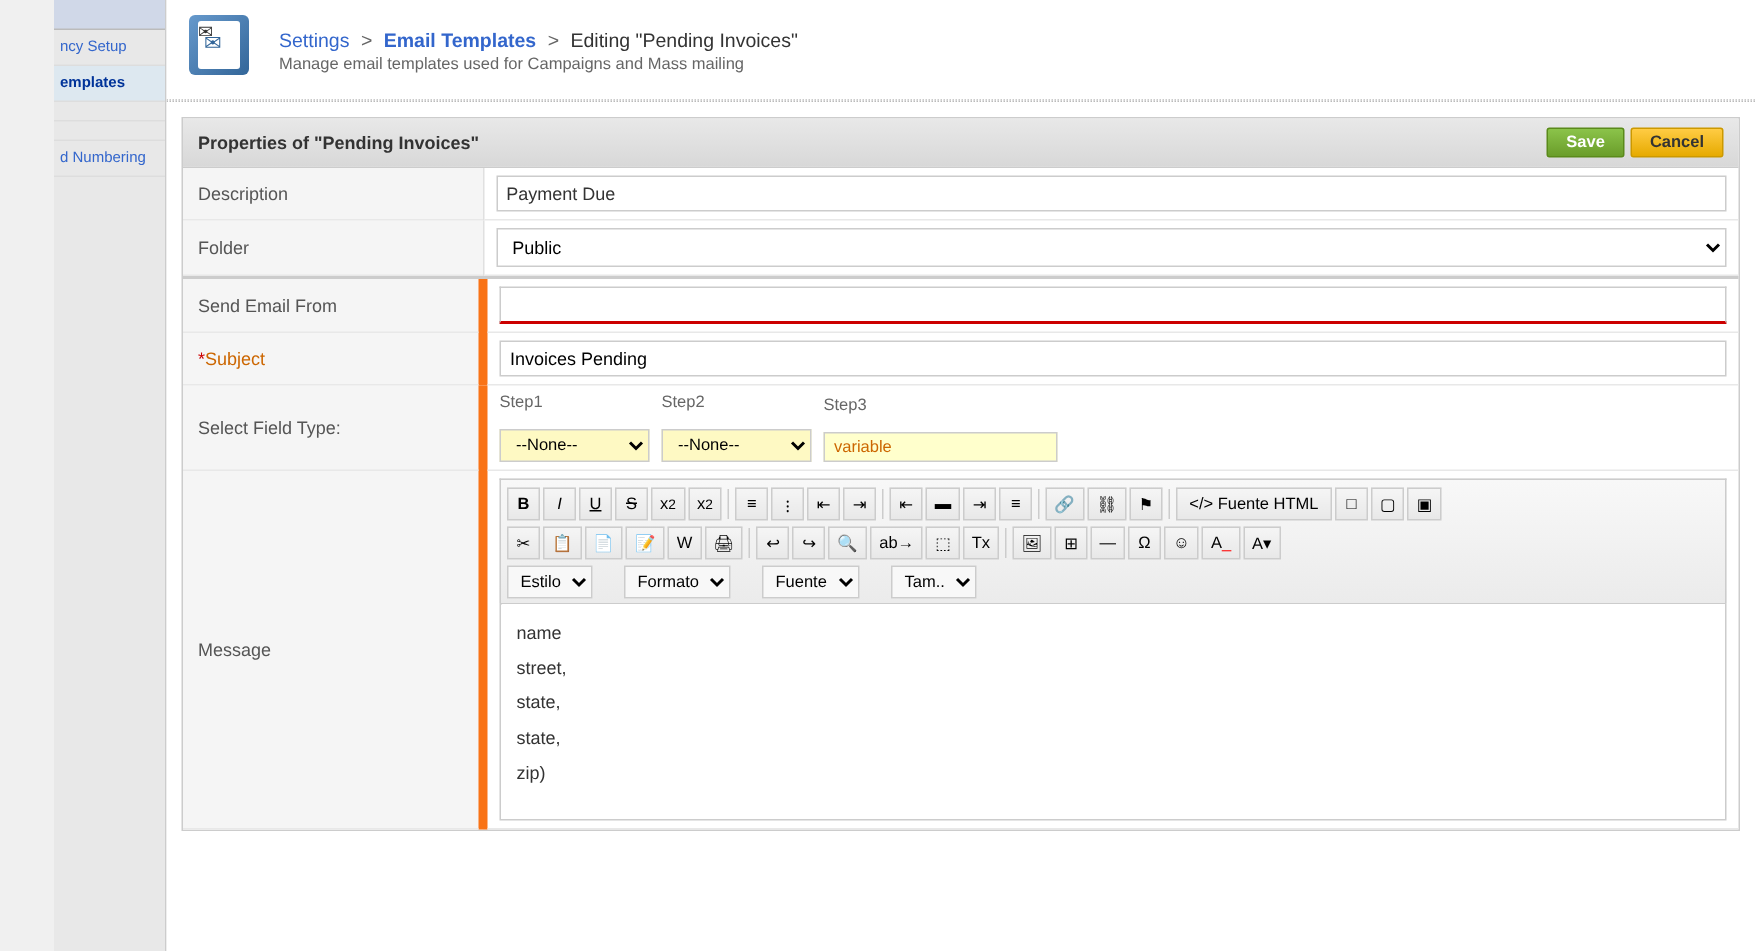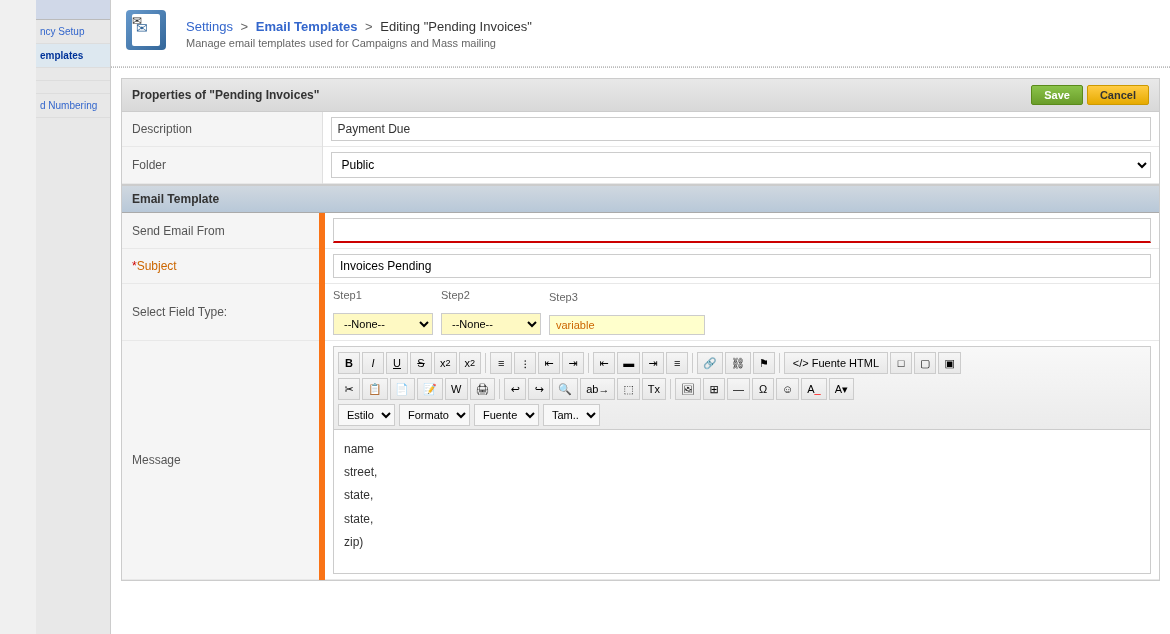--- a/index.html
+++ b/index.html
@@ -70,21 +70,21 @@
     
     .editor-body { border: 1px solid #ccc; background: #fff; min-height: 140px; padding: 10px; font-size: 12px; color: #333; position: relative; overflow-y: scroll; max-height: 145px; }
     .editor-body-content { line-height: 1.6; }
     .editor-body-content p { margin-bottom: 4px; }
     
     .fuente-html-btn { background: linear-gradient(to bottom, #f5f5f5, #e8e8e8); border: 1px solid #ccc; padding: 2px 8px; cursor: pointer; font-size: 11px; height: 22px; display: inline-flex; align-items: center; gap: 3px; }
     .sidebar-top { height: 20px; background: #d0d8e8; border-bottom: 1px solid #bbb; }
     .sidebar-link { padding: 6px 4px; font-size: 10px; color: #3366cc; cursor: pointer; border-bottom: 1px solid #ddd; overflow: hidden; }
     .sidebar-link-active { background: #dde8f0; color: #003399; font-weight: bold; }
     
-    .dropdown-group { display: flex; gap: 4px; margin-top: 2px; }
+    .dropdown-group { display: flex; gap: 21px; margin-top: 2px; }
     .dropdown-select { border: 1px solid #ccc; padding: 2px 4px; font-size: 11px; background: #f8f8f8; height: 22px; cursor: pointer; }
   </style>
 </head>
 <body>
 
 <div class="outer-wrapper">
 
   <div class="sidebar">
     <div class="sidebar-top"></div>
     <div class="sidebar-link">ncy Setup</div>
@@ -141,23 +141,20 @@
               <option>Public</option>
               <option>Private</option>
               <option>Shared</option>
             </select>
           </td>
         </tr>
       </tbody>
         </table>
 
       <div class="email-template-section">
-        <div class="email-template-header">
-          <span class="email-template-title">Email Template</span>
-        </div>
 
         <table class="email-form-table">
           <tbody>
               <tr>
             <td class="label-cell">Send Email From</td>
             <td class="input-cell">
               <input type="text" class="send-email-input" style="">
             </td>
           </tr>
           <tr>

